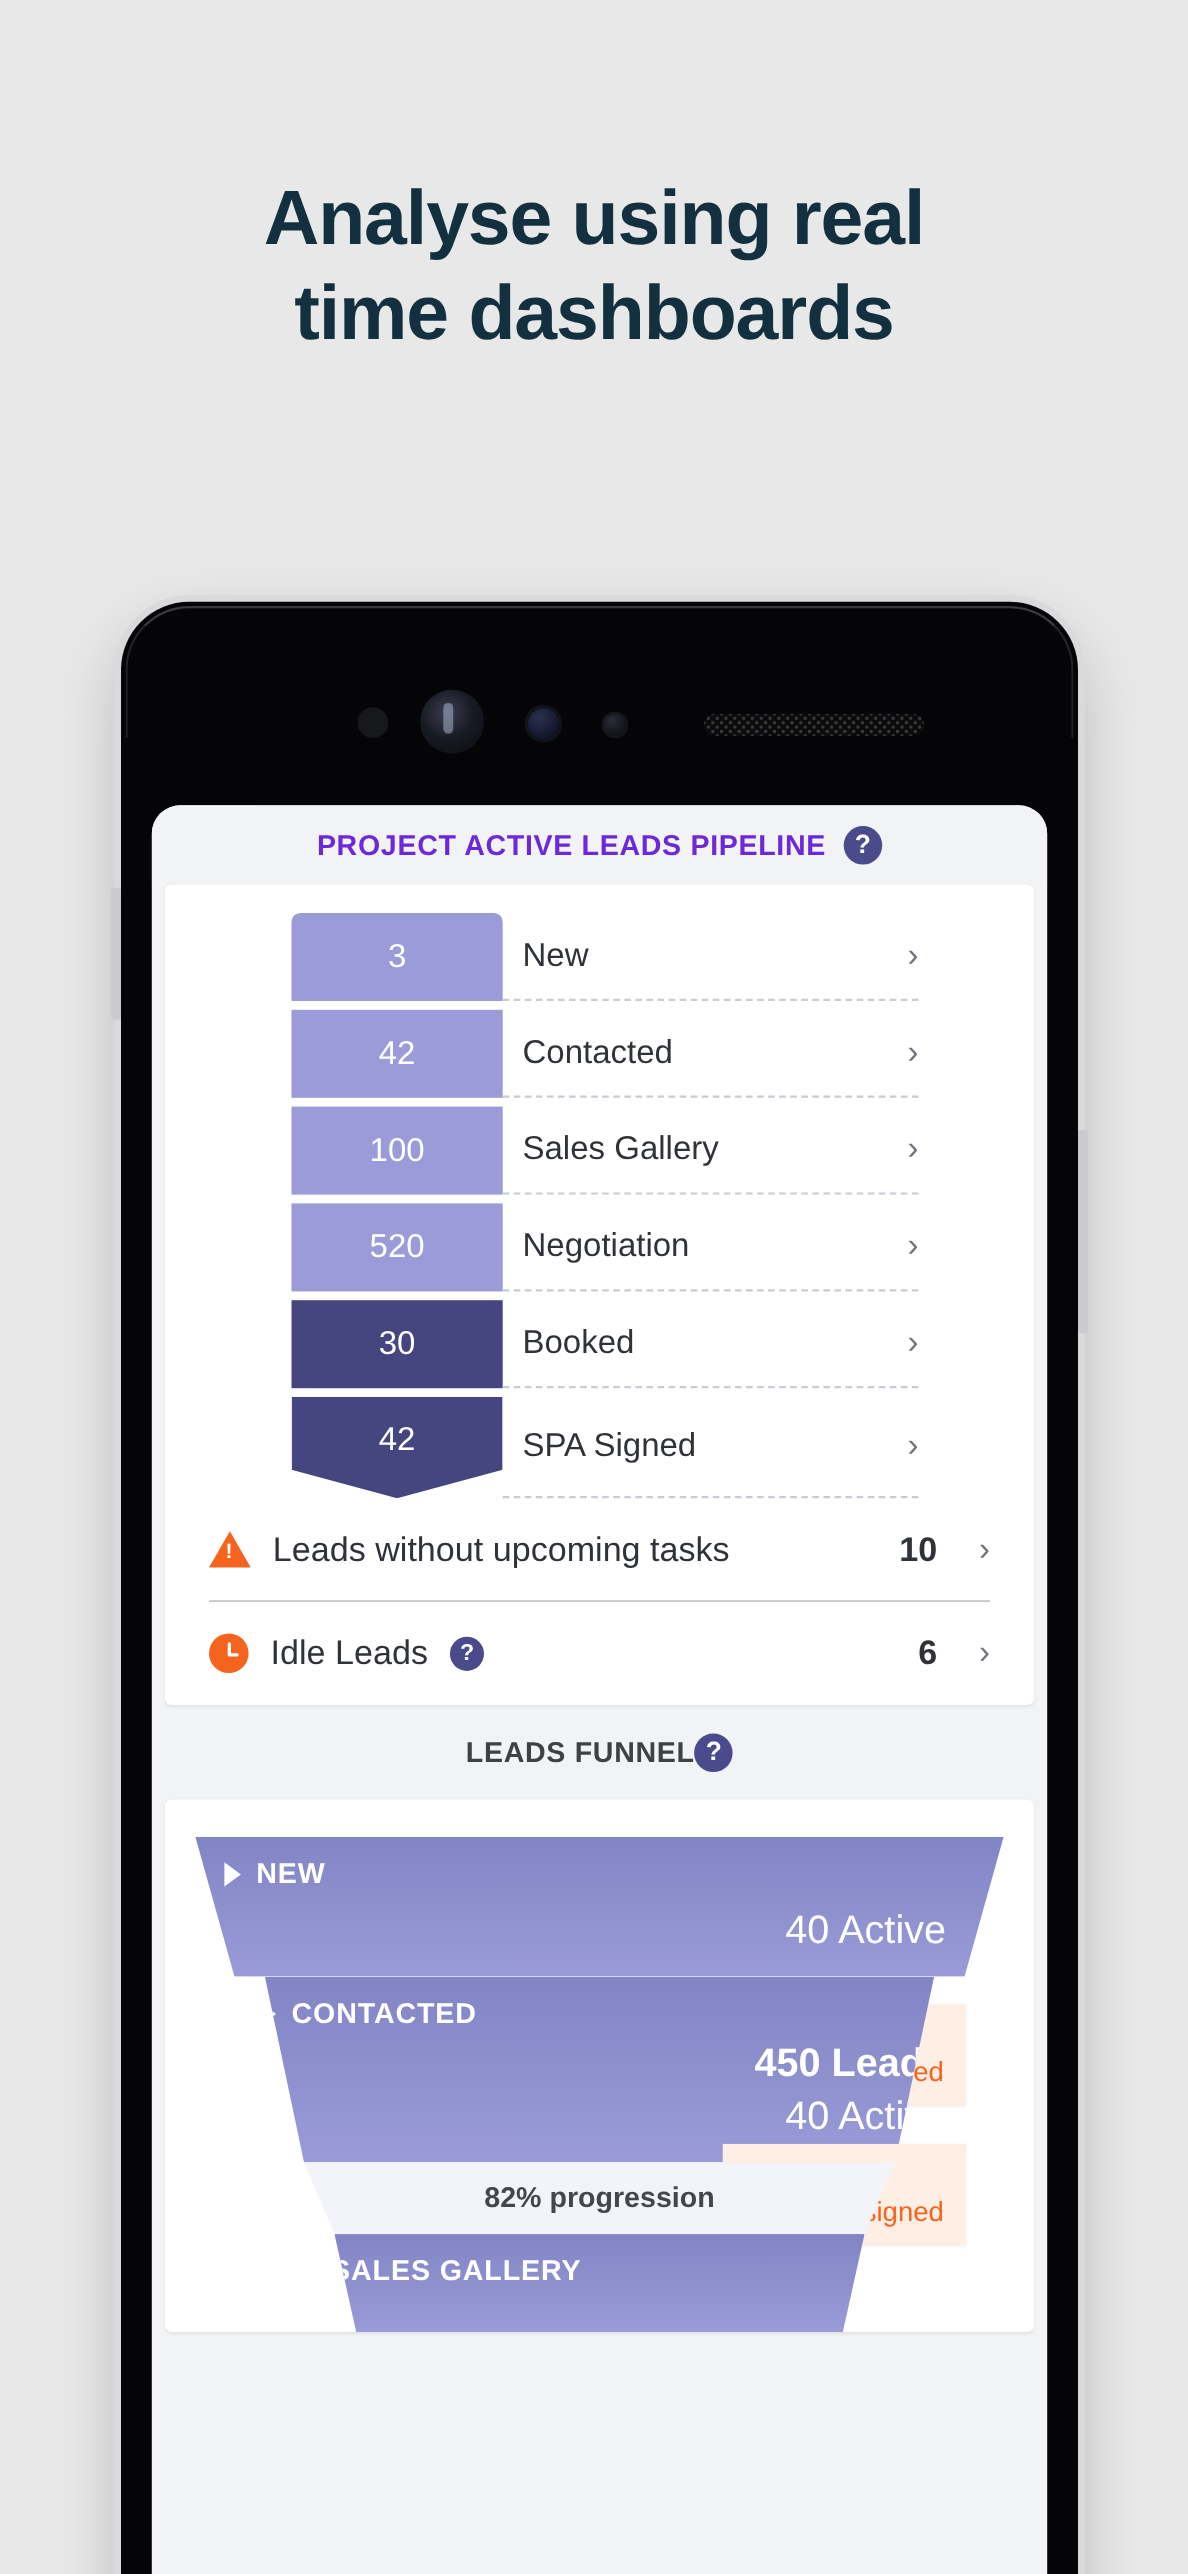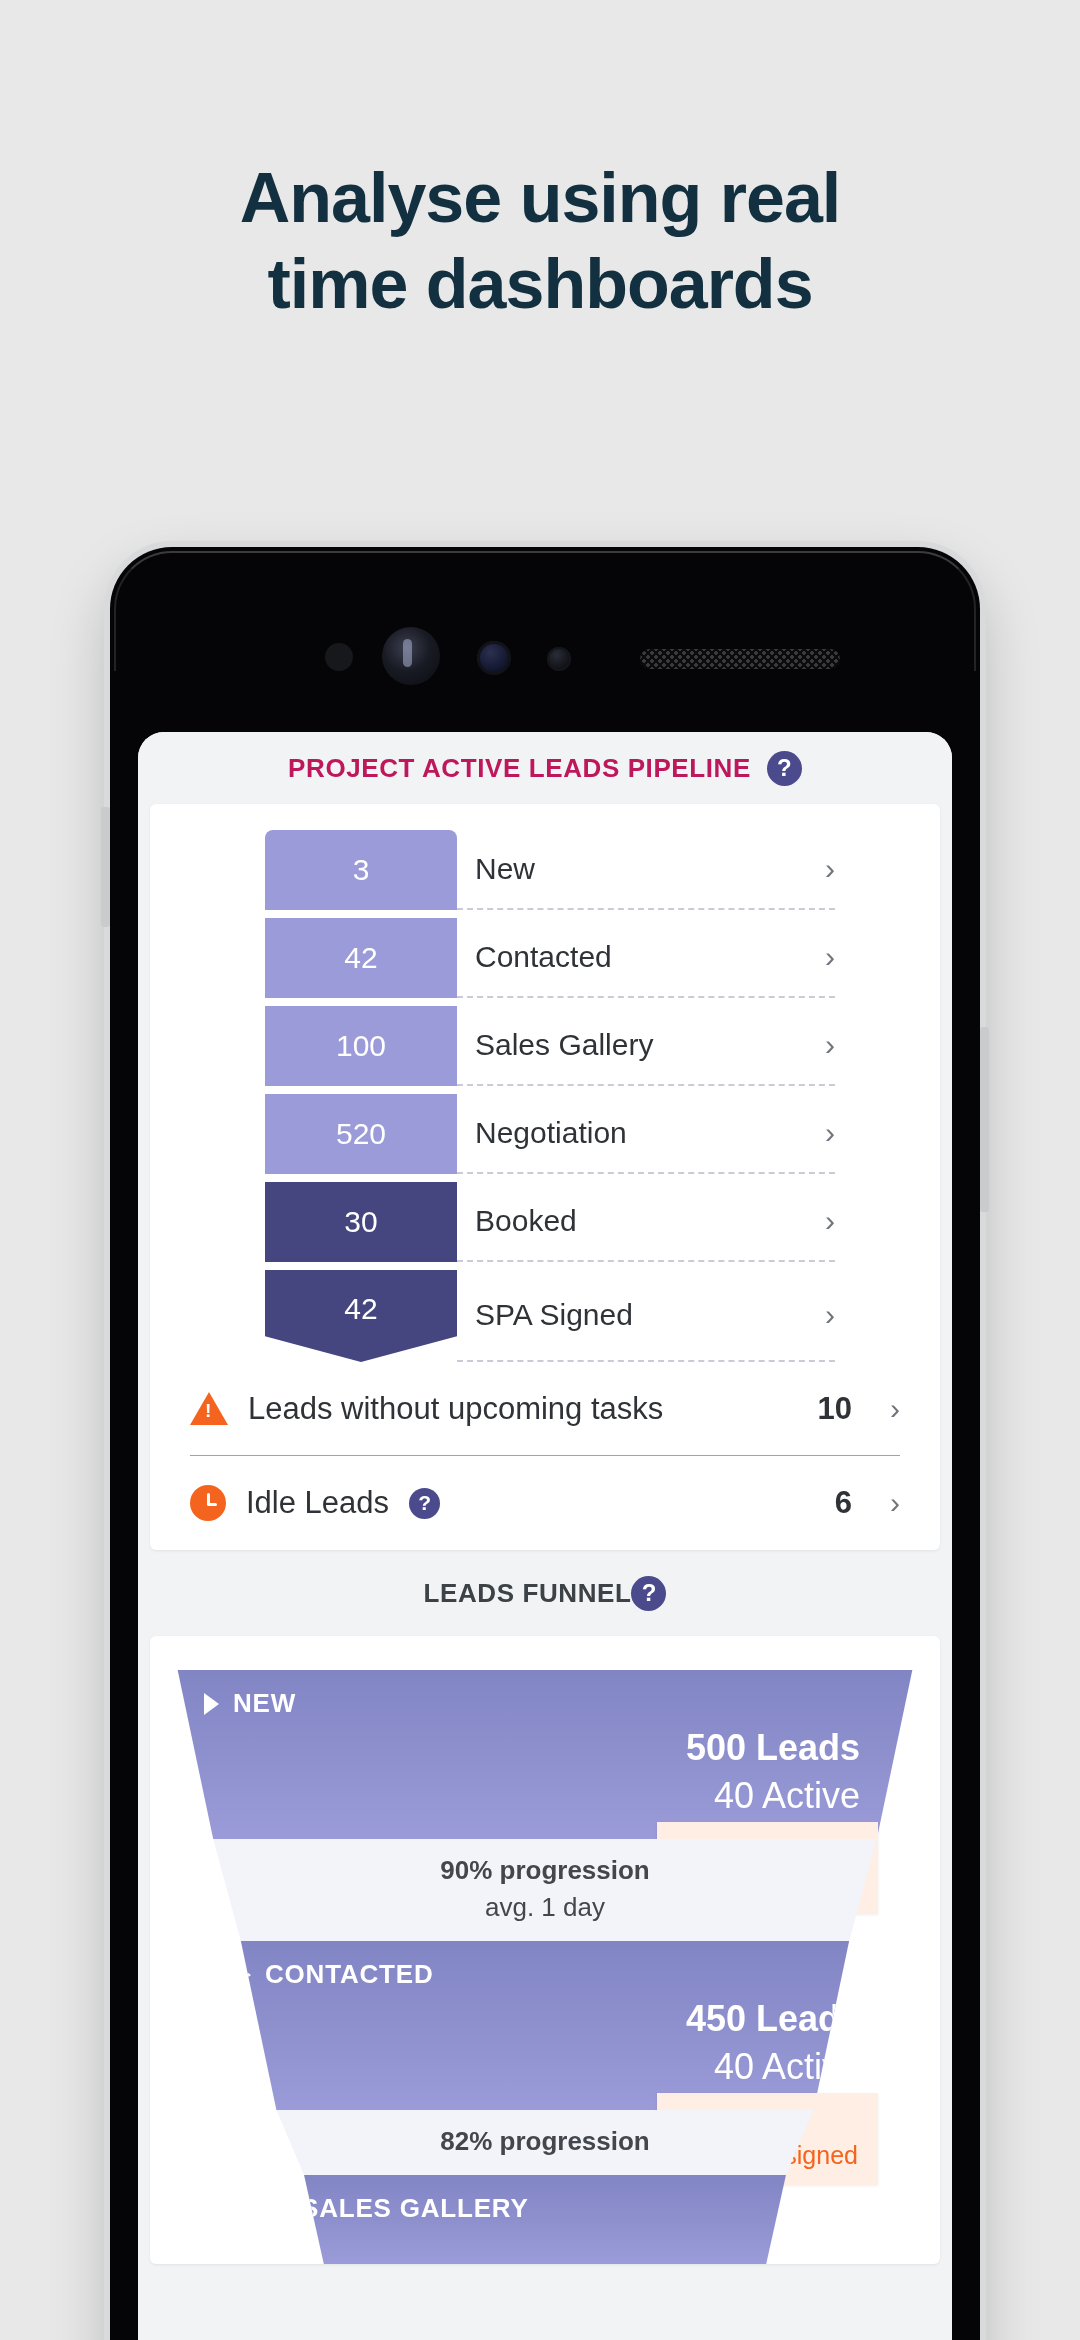--- a/index.html
+++ b/index.html
@@ -85,21 +85,21 @@
     border-radius:26px 26px 0 0;
     overflow:hidden;
   }
 
   .screen-header {
     height:72px;
     background:#f2f3f5;
     display:flex; align-items:center; justify-content:center; gap:16px;
   }
   .screen-header .title {
-    font-size:26px; font-weight:bold; color:#be185d; letter-spacing:.6px;
+    font-size:26px; font-weight:bold; color:#6d28d9; letter-spacing:.6px;
   }
 
   .help-badge {
     width:35px; height:35px; border-radius:50%;
     background:#4a4a8c; color:#fff;
     font-size:24px; font-weight:bold;
     display:flex; align-items:center; justify-content:center;
     flex:0 0 auto;
   }
   .help-badge.sm { width:31px; height:31px; font-size:21px; }
@@ -332,31 +332,26 @@
 
     <div class="card funnel-card">
 
       <div class="fstage wedge-1">
         <div class="fstage-top">
           <div class="stage-name">
             <span class="chev-white"></span>
             <span>NEW</span>
           </div>
           <div class="stage-nums">
-            <div class="stage-leads">500 Leads</div>
             <div class="stage-active">40 Active</div>
           </div>
         </div>
         <div class="lost-badge" style="top:152px">
           <b>10 Lost</b>
           <span>100 Reassigned</span>
-        </div>
-        <div class="fstage-bot">
-          <div class="prog">90% progression</div>
-          <div class="avg">avg. 1 day</div>
         </div>
       </div>
 
       <div class="fstage wedge-2">
         <div class="fstage-top">
           <div class="stage-name" style="padding-left:86px">
             <span class="chev-white"></span>
             <span>CONTACTED</span>
           </div>
           <div class="stage-nums">

